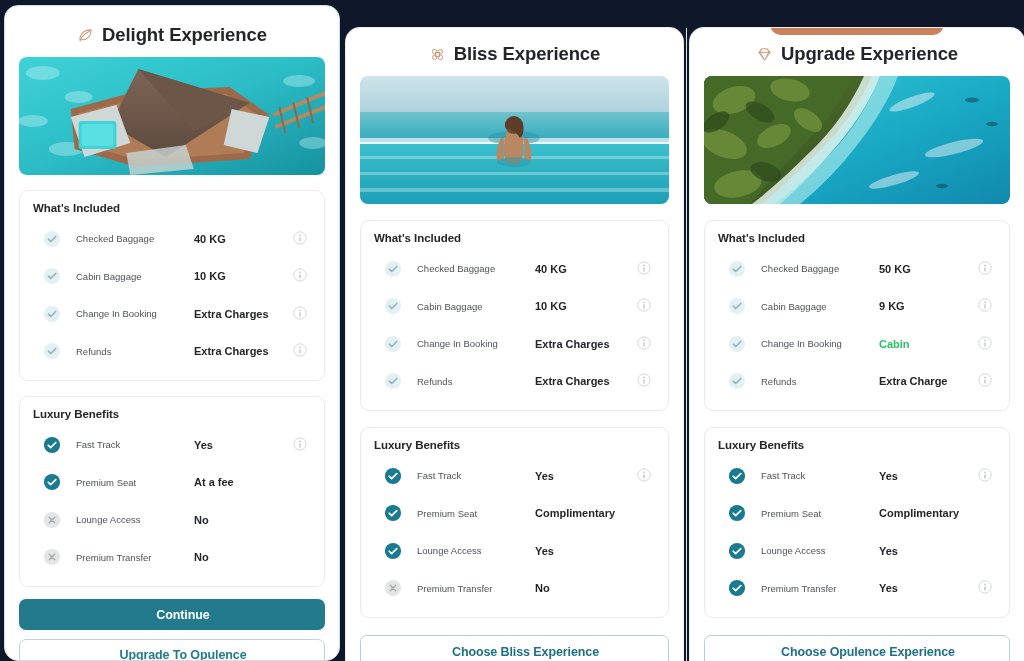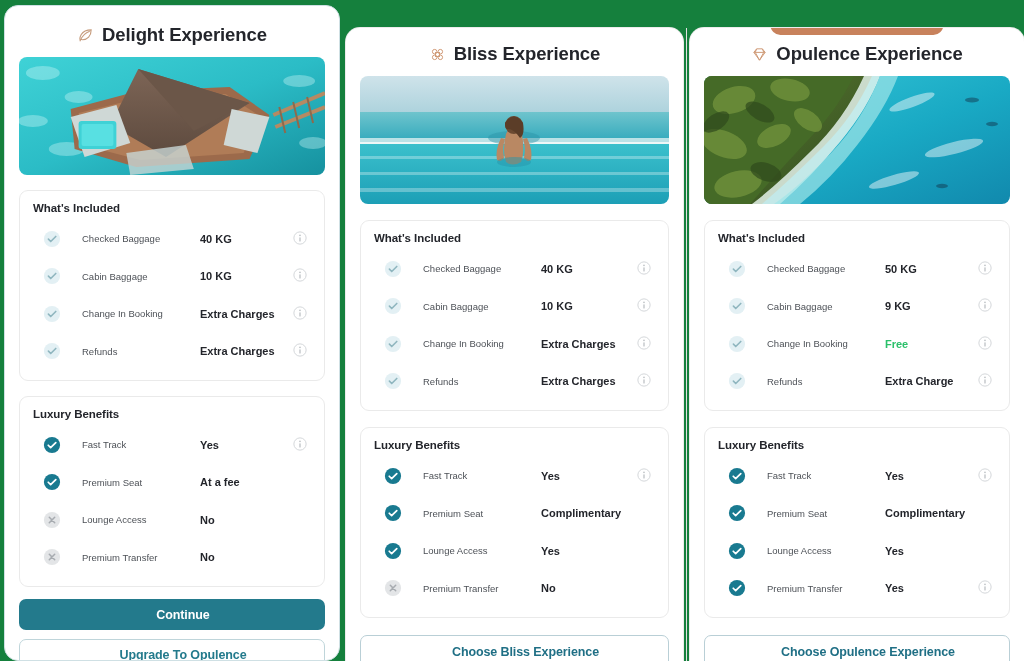--- a/index.html
+++ b/index.html
@@ -5,21 +5,21 @@
   * { box-sizing: border-box; margin: 0; padding: 0; }
   html, body {
     width: 1024px; height: 661px;
     background: #f1f1f1;
     font-family: "Liberation Sans", sans-serif;
     overflow: hidden;
   }
   .stage {
     position: relative;
     width: 1024px; height: 661px;
-    background: #15803d;
+    background: #0f172a;
   }
 
   
   .card {
     position: absolute;
     background: #ffffff;
     border-radius: 14px;
     overflow: hidden;
   }
   #card-delight {
@@ -111,21 +111,21 @@
   .row {
     display: flex;
     align-items: center;
     height: 37.5px;
   }
   .row-icon { width: 18px; height: 18px; flex: none; margin-left: 10px; }
   .row-icon svg { display: block; width: 18px; height: 18px; }
   .row-label {
     font-size: 9.5px;
     color: #4d5157;
-    margin-left: 21px;
+    margin-left: 15px;
     width: 118px;
     flex: none;
   }
   .row-value {
     font-size: 11px;
     font-weight: bold;
     color: #23252b;
     flex: 1;
   }
   .row-value.free { color: #2bc06a; }
@@ -571,21 +571,21 @@
 
     <div class="card-head">
       <span class="head-icon">
         <svg viewBox="0 0 24 24">
             <g fill="none" stroke="#cf9b78" stroke-width="1.4" stroke-linejoin="round">
               <path d="M4 9l4-5h8l4 5-8 11z"></path>
               <path d="M4 9h16M8 4l-2 5 6 11 6-11-2-5"></path>
             </g>
           </svg>
       </span>
-      <span class="card-title">Opulence Experience</span>
+      <span class="card-title">Upgrade Experience</span>
     </div>
 
     <div class="hero">
       <svg viewBox="0 0 306 128" preserveAspectRatio="none">
         <defs>
           <linearGradient id="sea3" x1="0" y1="0" x2="1" y2="1">
             <stop offset="0" stop-color="#37c8d8"></stop>
               <stop offset="0.55" stop-color="#19a9c4"></stop>
               <stop offset="1" stop-color="#1189ad"></stop>
           </linearGradient>
@@ -666,21 +666,21 @@
         </div>
 
         <div class="row">
           <span class="row-icon">
             <svg viewBox="0 0 20 20">
                 <circle cx="10" cy="10" r="9" fill="#e3f0f4"></circle>
                 <path d="M6 10.2l2.6 2.6L14.2 7.2" fill="none" stroke="#8fb6bf" stroke-width="1.8" stroke-linecap="round" stroke-linejoin="round"></path>
               </svg>
           </span>
           <span class="row-label">Change In Booking</span>
-          <span class="row-value free">Free</span>
+          <span class="row-value free">Cabin</span>
           <span class="info-slot">
             <svg viewBox="0 0 16 16">
                 <circle cx="8" cy="8" r="7" fill="none" stroke="#d2d5d8" stroke-width="1.1"></circle>
                 <circle cx="8" cy="5" r="0.9" fill="#b9bdc1"></circle>
                 <rect x="7.3" y="7" width="1.4" height="5" rx="0.7" fill="#b9bdc1"></rect>
               </svg>
           </span>
         </div>
 
         <div class="row">

